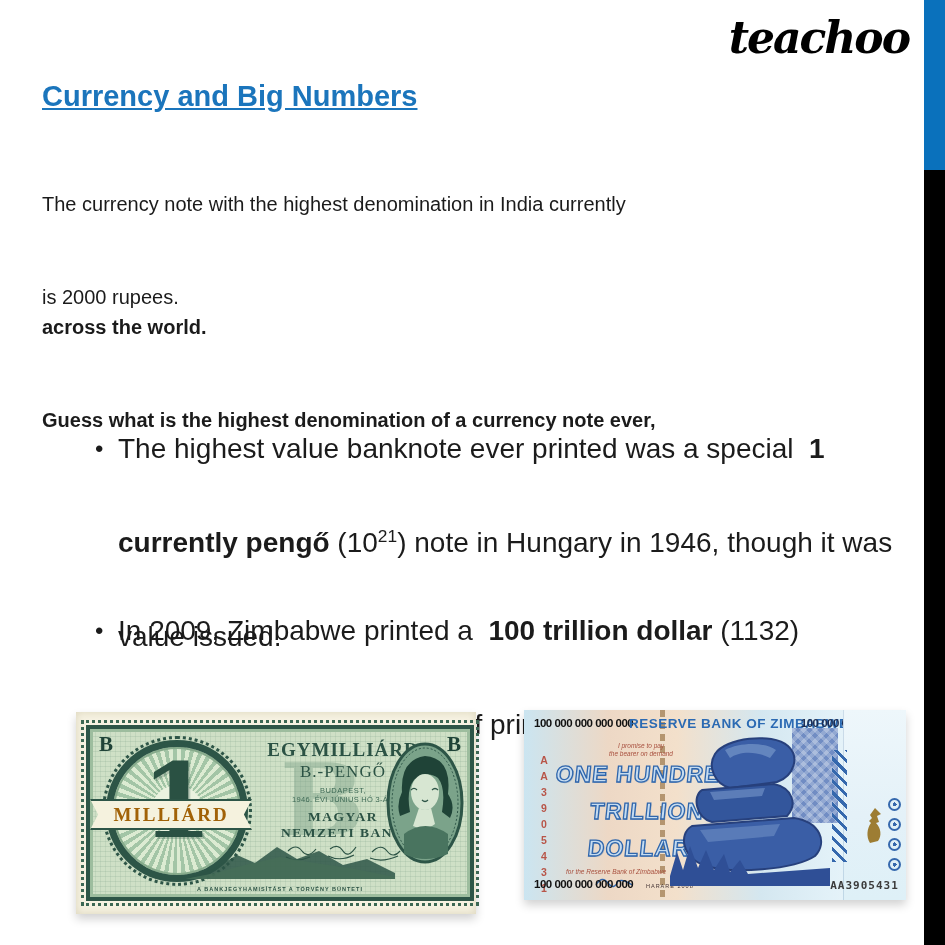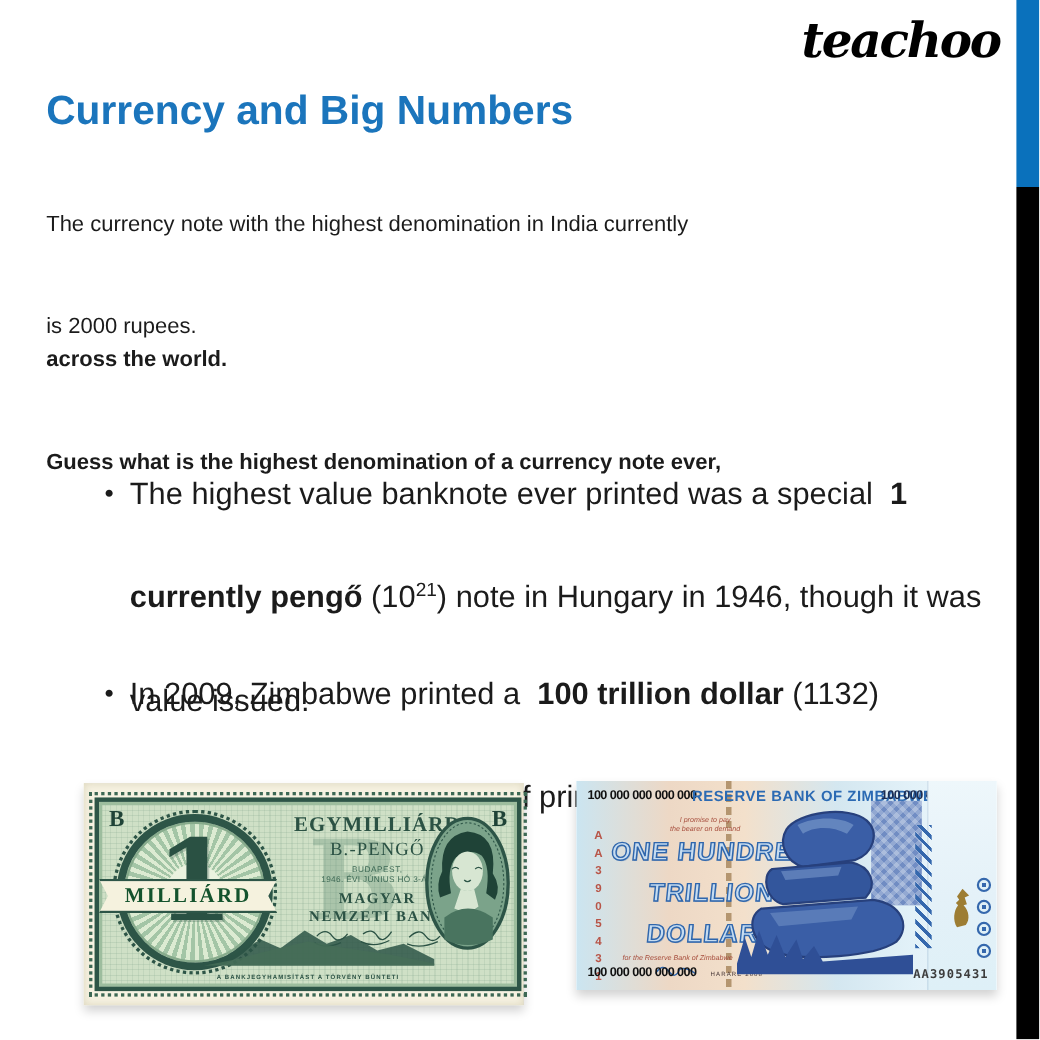--- a/index.html
+++ b/index.html
@@ -12,21 +12,21 @@
   .bar-black{position:absolute;left:924px;top:170px;width:21px;height:775px;background:#000;}
 
   .logo{
     position:absolute;top:12px;right:36px;
     font-family:"DejaVu Serif",serif;font-style:italic;font-weight:bold;
     font-size:44px;letter-spacing:-2px;color:#000;
   }
 
   .heading{
     position:absolute;left:42px;top:80px;
-    font-size:37px;font-weight:bold;color:#1b75bc;white-space:pre;
+    font-size:29px;font-weight:bold;color:#1b75bc;white-space:pre;text-decoration:underline;
   }
 
   .textblock{position:absolute;left:42px;white-space:pre;}
   .textblock .line{line-height:57px;font-size:20px;}
   .tb-intro{top:140px;}
   .tb-guess{top:263px;font-weight:bold;}
 
   .bullet-block{position:absolute;left:95px;white-space:pre;}
   .bullet-block .bline{line-height:58px;font-size:28px;display:flex;}
   .bullet-block .marker{width:23px;flex:0 0 23px;font-size:24px;}
@@ -68,21 +68,21 @@
     position:absolute;left:0;top:-6px;width:100%;text-align:center;
     font-family:"DejaVu Serif",serif;font-weight:bold;font-size:102px;color:#2a5143;
     text-shadow:2px 2px 0 rgba(42,81,67,.25);
   }
   .hu-banner{
     position:absolute;left:0px;top:70px;width:162px;height:27px;
     background:#f5f2de;border-top:2px solid #2d5547;border-bottom:2px solid #2d5547;
     clip-path:polygon(0 0,100% 0,95% 50%,100% 100%,0 100%,5% 50%);
     display:flex;align-items:center;justify-content:center;
     font-family:"Liberation Serif",serif;font-weight:bold;font-size:19px;
-    letter-spacing:2px;color:#14532d;box-shadow:0 2px 3px rgba(0,0,0,.25);
+    letter-spacing:2px;color:#a16207;box-shadow:0 2px 3px rgba(0,0,0,.25);
   }
   .hu-watermark{
     position:absolute;left:190px;top:12px;
     font-family:"DejaVu Serif",serif;font-weight:bold;font-size:100px;
     color:rgba(110,150,125,.38);
   }
   .hu-center{position:absolute;left:168px;top:10px;width:170px;text-align:center;color:#2b5244;}
   .hu-t1{font-family:"Liberation Serif",serif;font-weight:bold;font-size:19px;letter-spacing:1px;}
   .hu-t2{font-family:"Liberation Serif",serif;font-weight:normal;font-size:17px;letter-spacing:1px;margin-top:1px;}
   .hu-small{font-size:7.5px;margin-top:4px;letter-spacing:.5px;color:#3c6854;}

